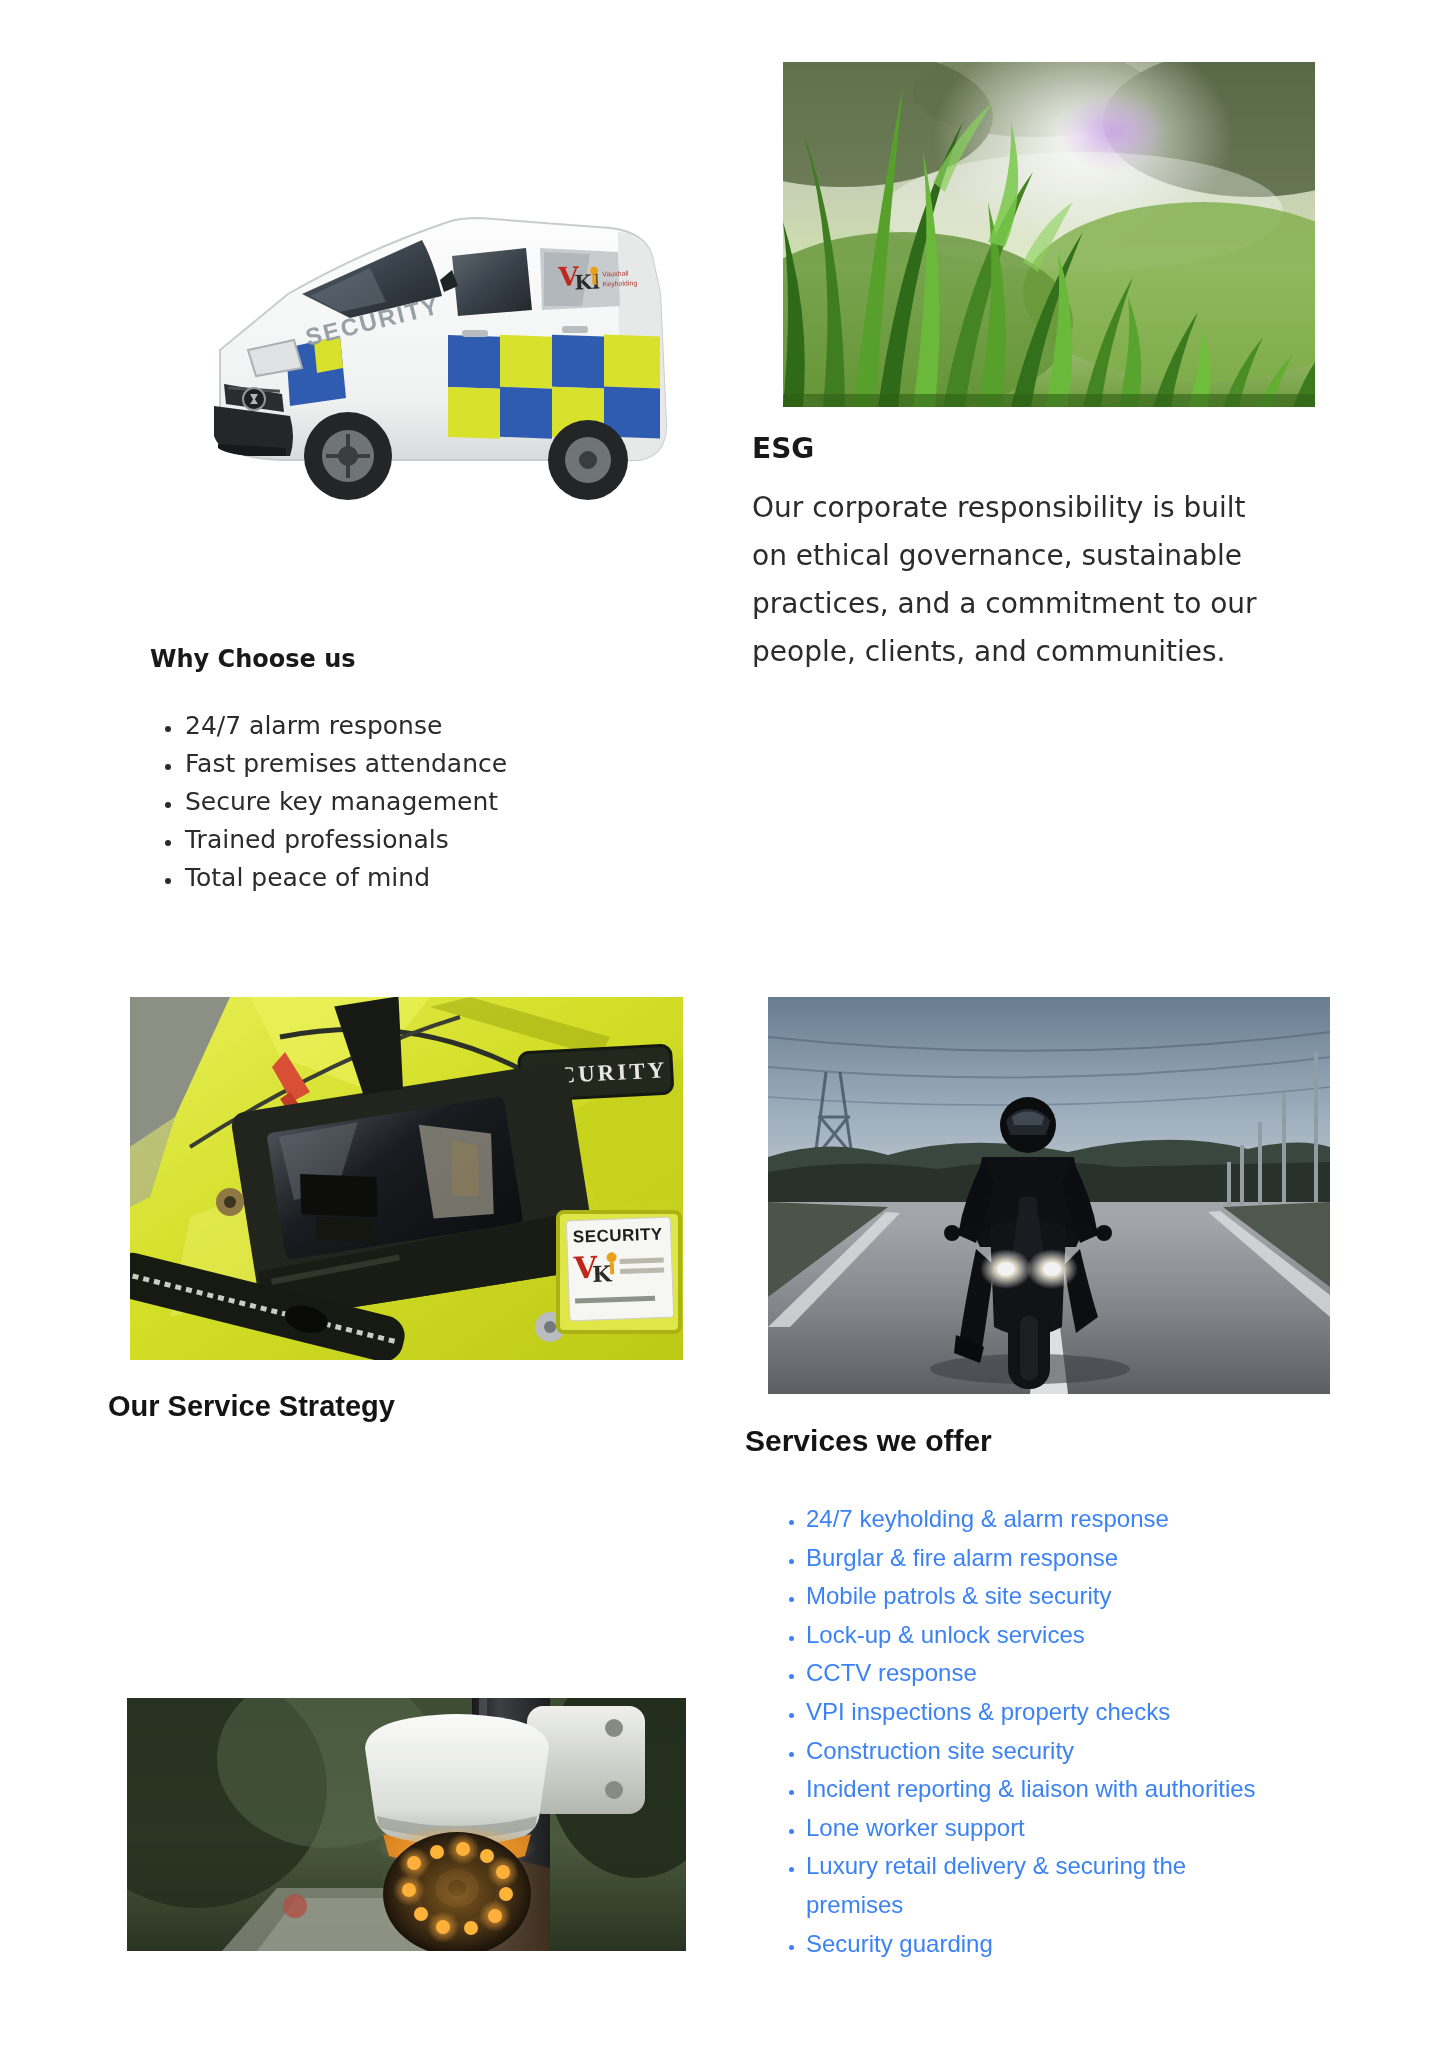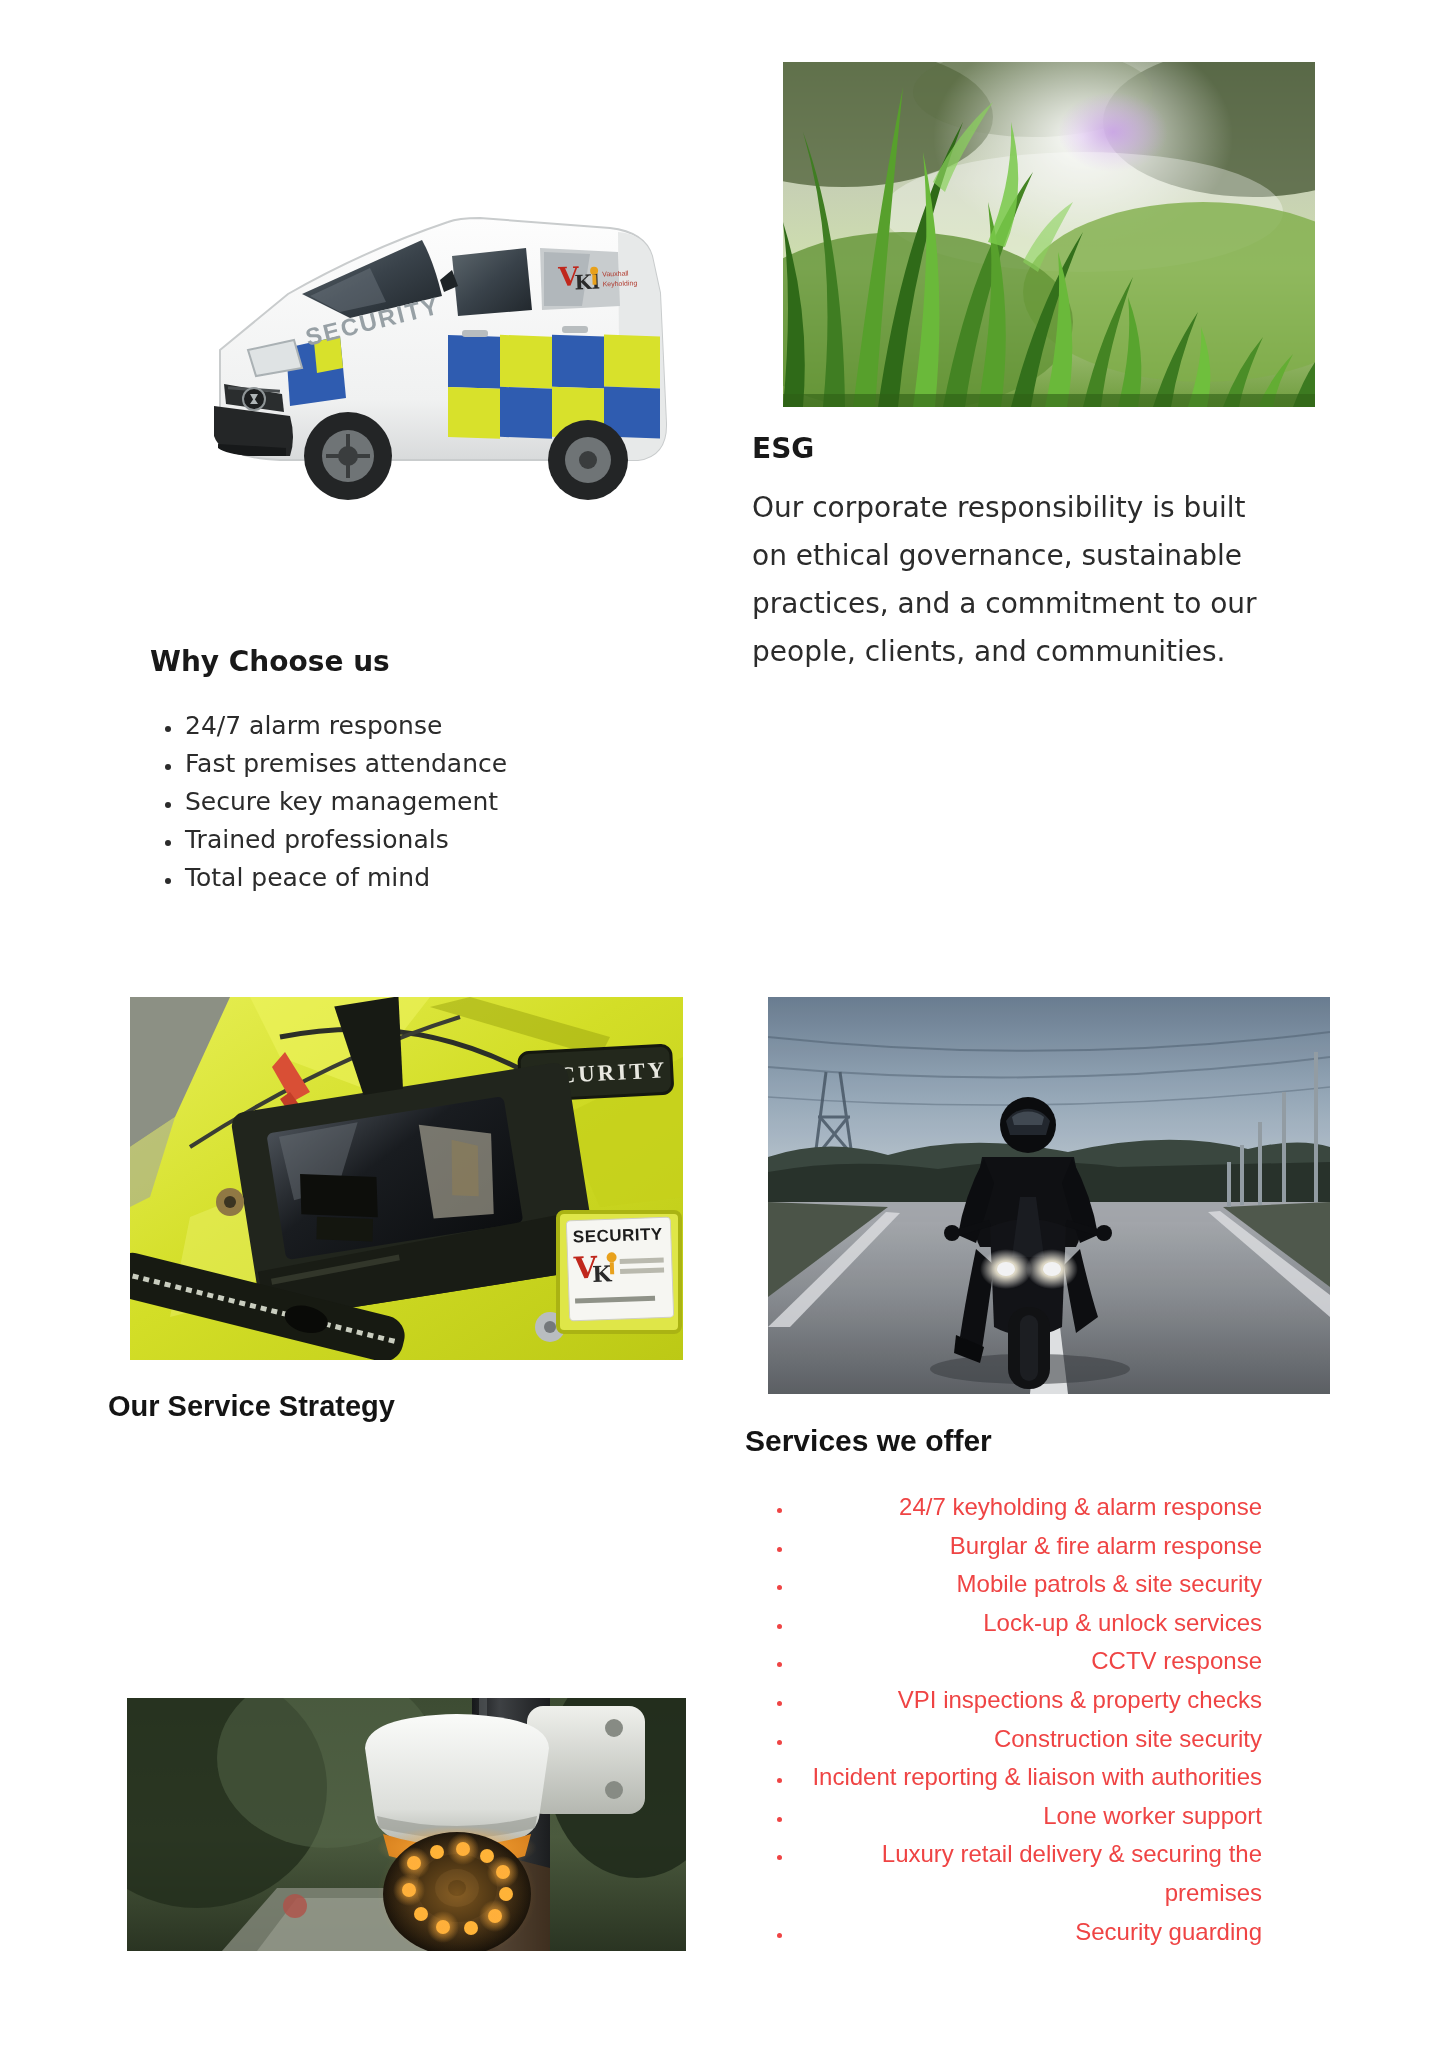--- a/index.html
+++ b/index.html
@@ -1,33 +1,33 @@
 <!DOCTYPE html>
 <html><head>
 <meta charset="utf-8">
 <style>
   html,body{margin:0;padding:0;background:#ffffff;}
   .page{position:relative;width:1440px;height:2052px;background:#ffffff;overflow:hidden;
         font-family:"Liberation Sans",sans-serif;color:#1f1f1f;}
   .abs{position:absolute;}
 
   
-  .h-top{font-family:"DejaVu Sans",sans-serif;font-weight:bold;font-size:28px;color:#191919;}
+  .h-top{font-family:"DejaVu Sans",sans-serif;font-weight:bold;font-size:24px;color:#191919;}
   .esg-body{font-family:"DejaVu Sans",sans-serif;font-size:28px;line-height:48px;color:#2b2b2b;width:515px;}
   .tagline{font-family:"DejaVu Sans",sans-serif;font-size:53px;line-height:78px;text-align:center;width:672px;}
   .why-list{font-family:"DejaVu Sans",sans-serif;font-size:25px;line-height:38px;color:#2b2b2b;
             margin:0;padding:0 0 0 33px;list-style:disc;}
   .why-list li{padding-left:2px;}
 
   
   .h-bot{font-family:"Liberation Sans",sans-serif;font-weight:bold;color:#141414;}
   .strategy-list{font-family:"Liberation Sans",sans-serif;font-size:26px;line-height:38.5px;color:#212121;
                  margin:0;padding:0 0 0 44px;list-style:disc;width:560px;}
-  .services-list{font-family:"Liberation Sans",sans-serif;font-size:24px;line-height:38.6px;color:#ef4444;
-                 margin:4px;padding:0 0 0 38px;list-style:disc;width:468px;text-align:right;}
+  .services-list{font-family:"Liberation Sans",sans-serif;font-size:24px;line-height:38.6px;color:#3b82f6;
+                 margin:16px;padding:0 0 0 38px;list-style:disc;width:468px;}
 
   ul li::marker{font-size:0.72em;}
 
   .photo{display:block;}
 </style>
 </head>
 <body>
 
 <div class="page">
 

